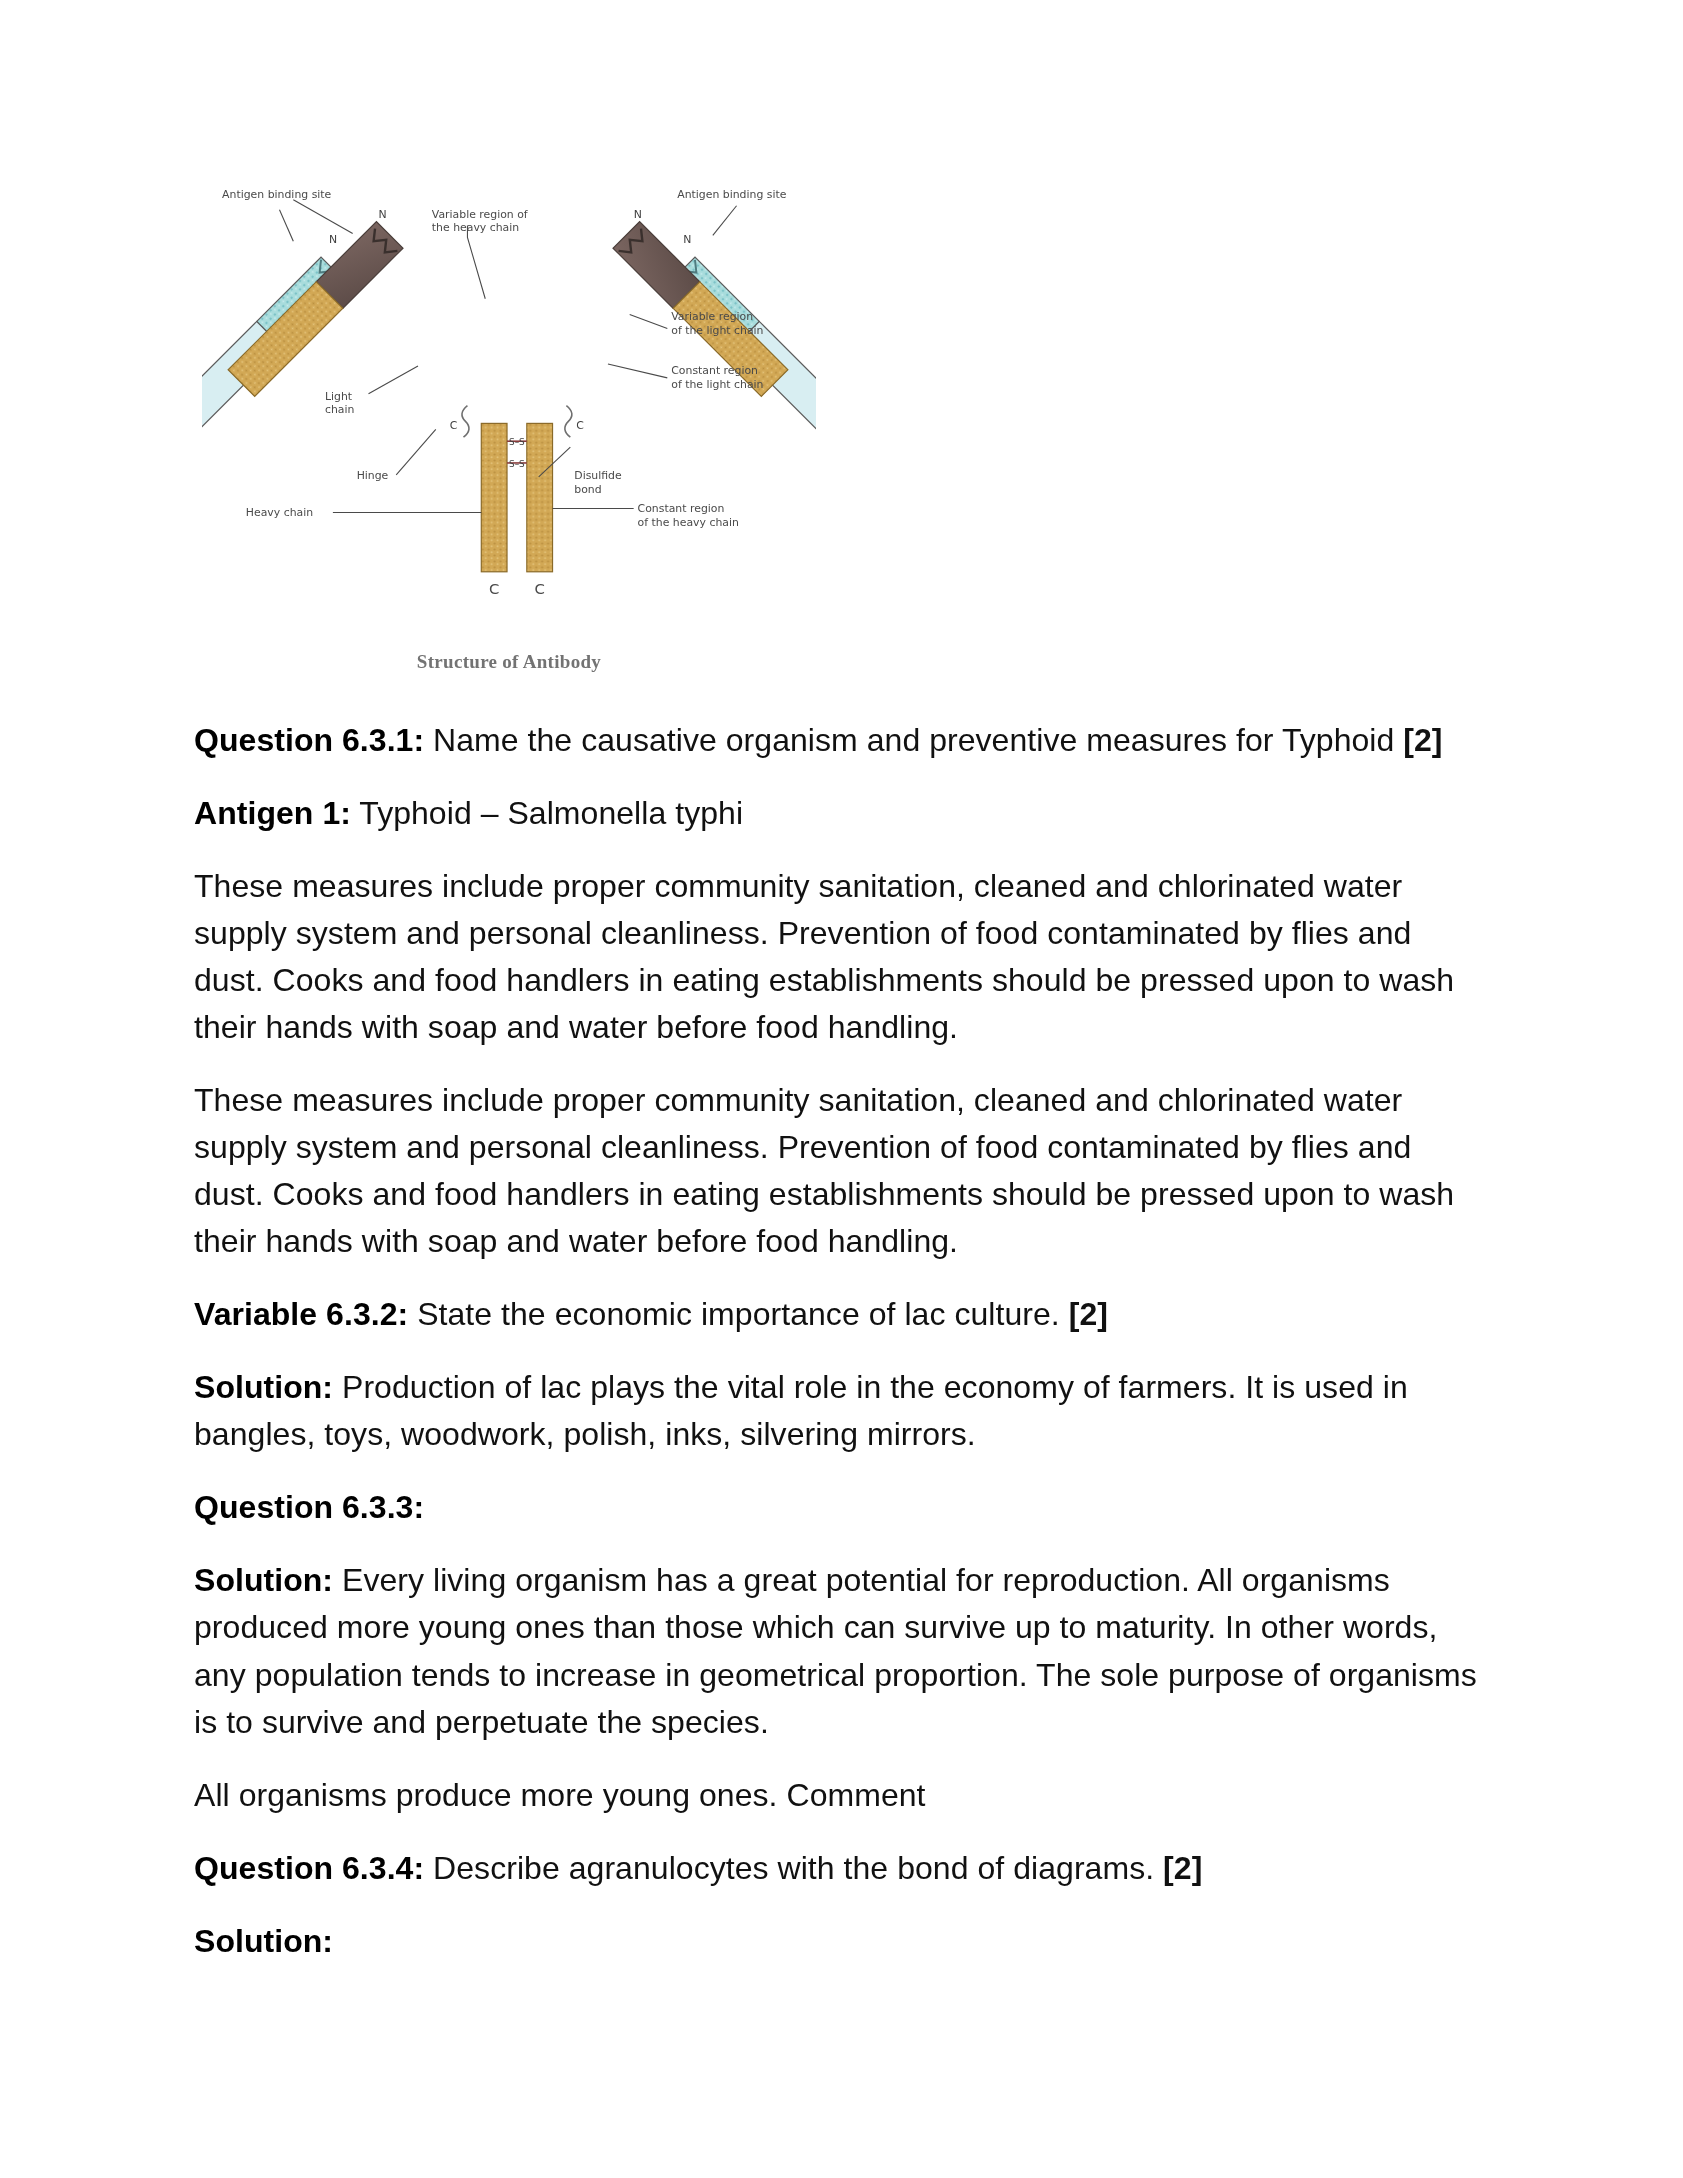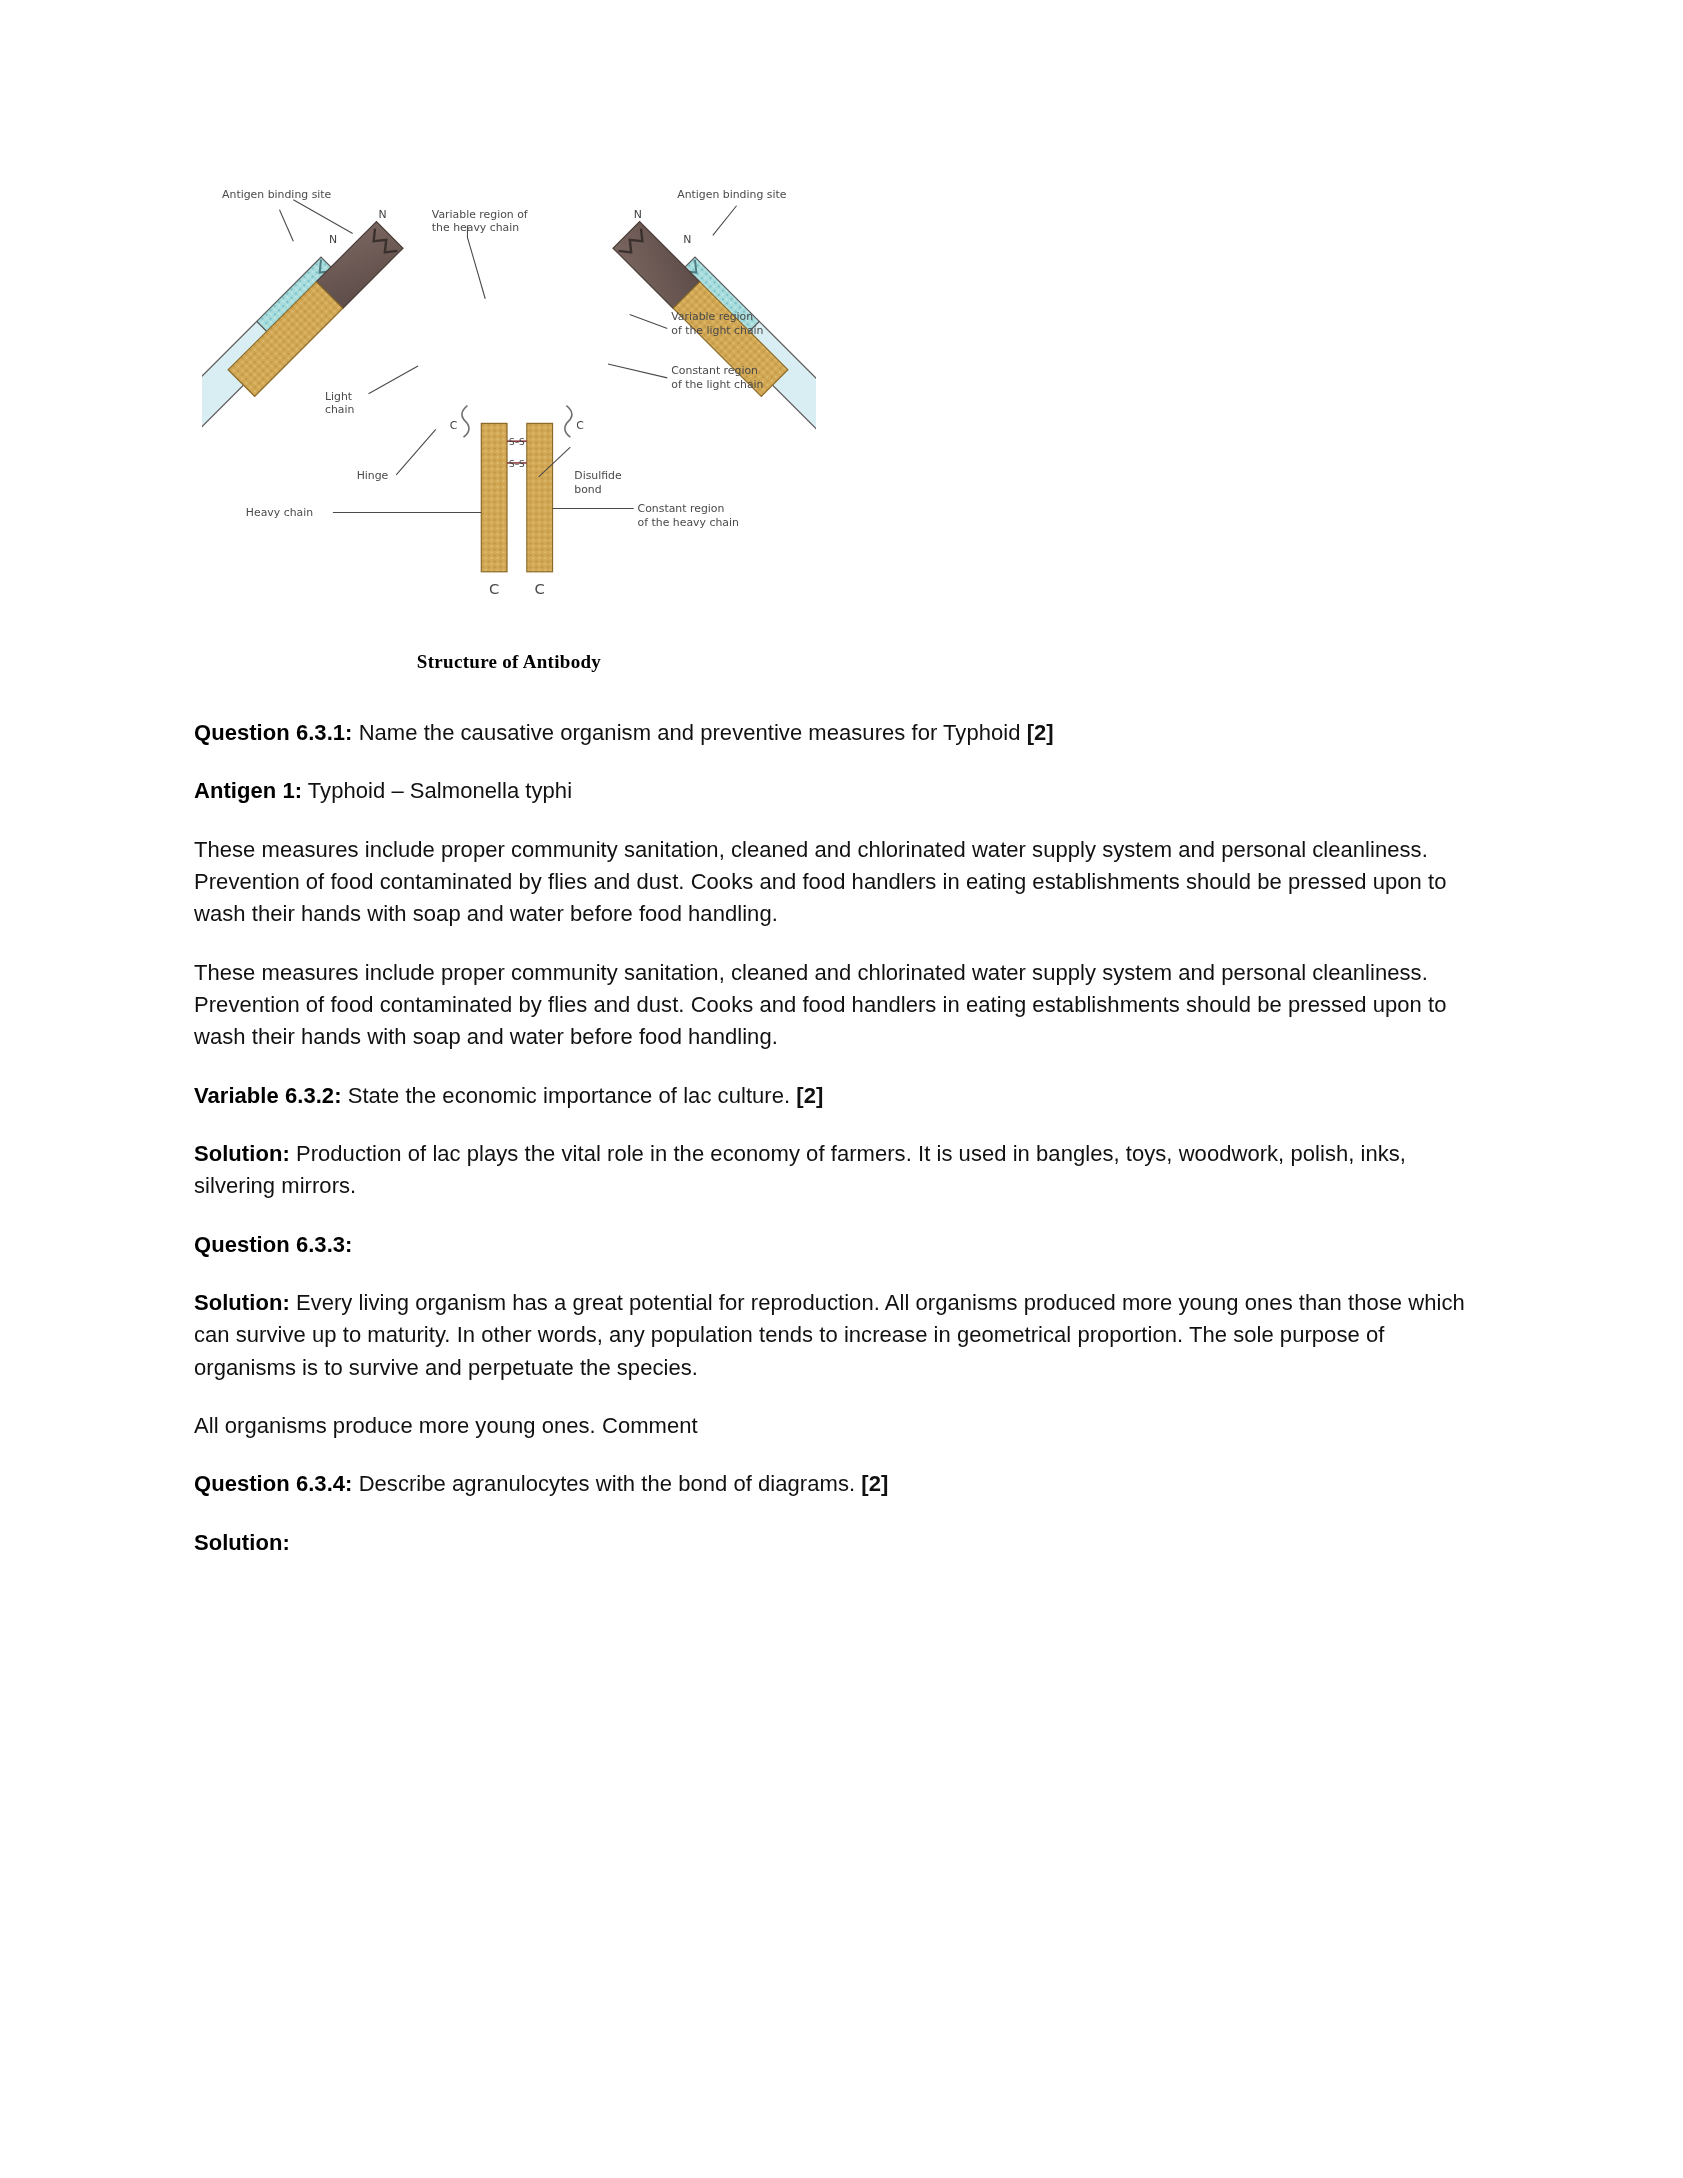--- a/index.html
+++ b/index.html
@@ -45,28 +45,28 @@
     margin-left: 8px;
   }
   .figure-canvas svg { display: block; }
   .fig-caption {
     width: 614px;
     margin-left: 8px;
     text-align: center;
     font-family: "Liberation Serif", serif;
     font-weight: bold;
     font-size: 19px;
-    color: #000000;
+    color: #737373;
     letter-spacing: 0.3px;
     padding-top: 6px;
   }
 
   
   .para {
-    font-size: 22px;
+    font-size: 32px;
     line-height: 1.47;
     color: #111111;
     margin: 0 0 26px 0;
     letter-spacing: 0.05px;
   }
   .first-q { margin-top: 44px; }
   .lead {
     font-weight: bold;
     color: #000000;
   }

